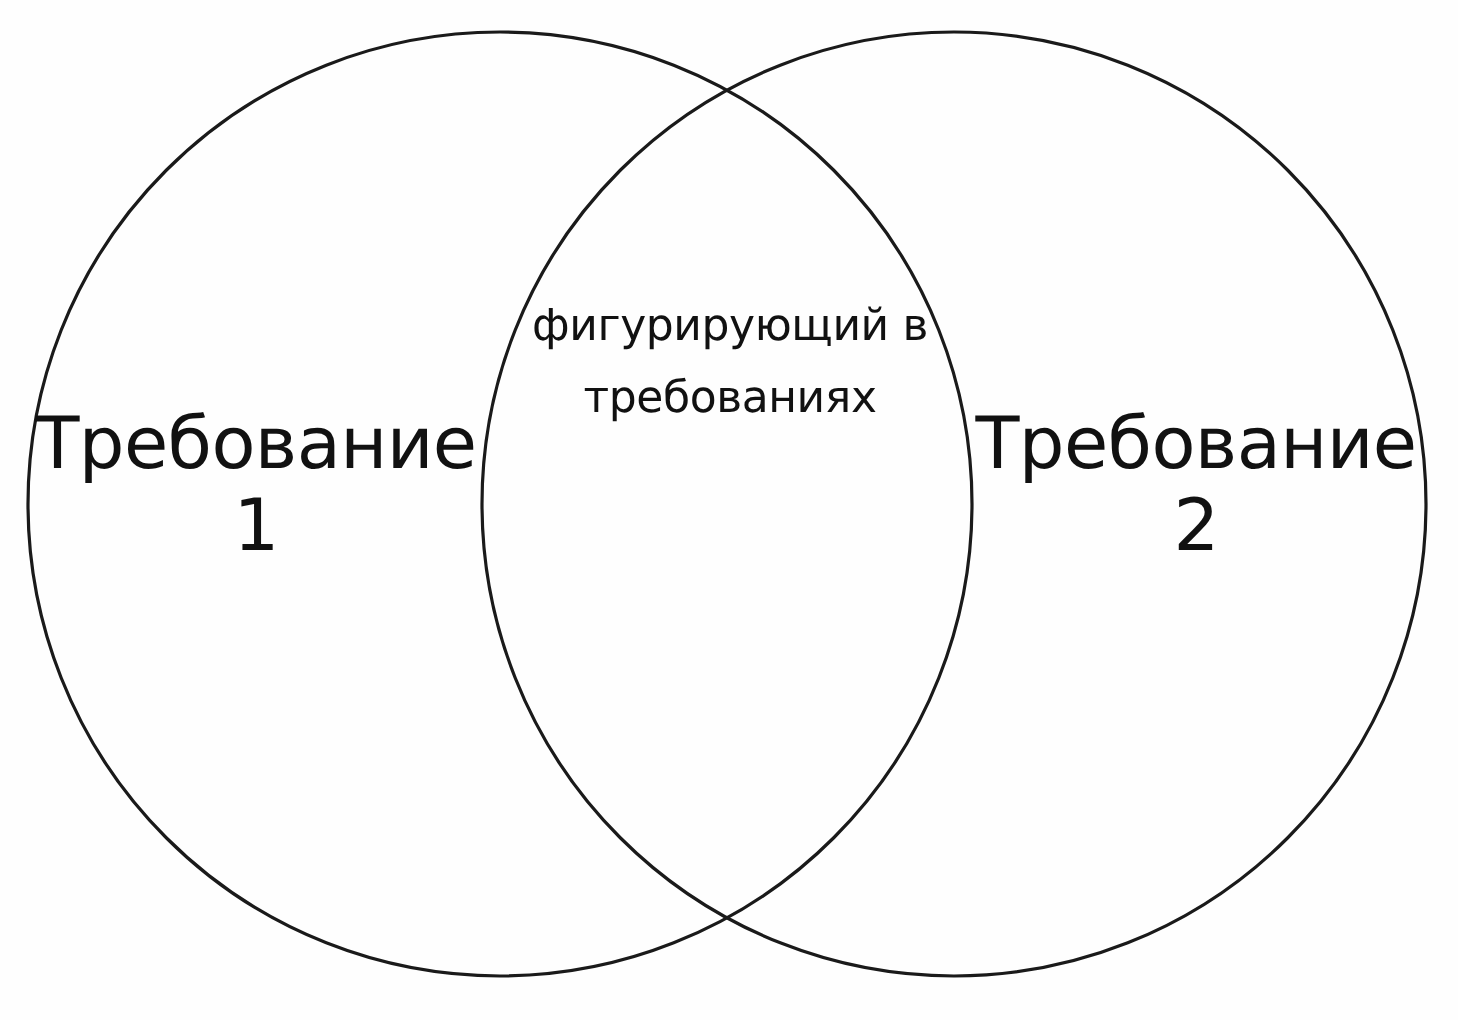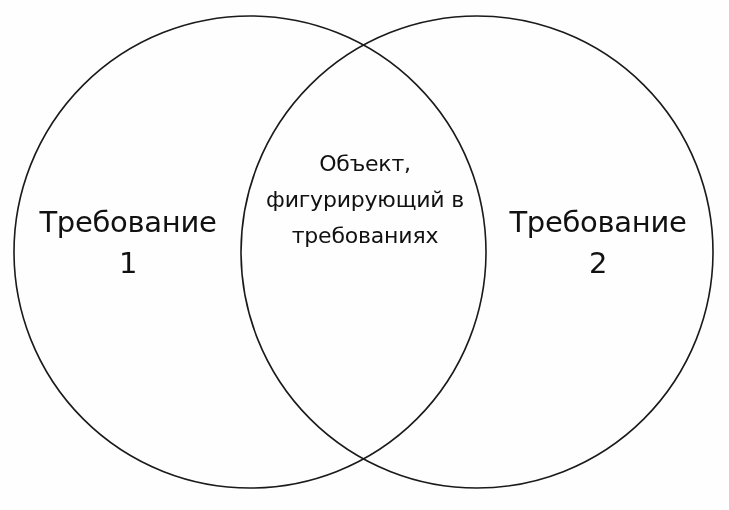--- a/index.html
+++ b/index.html
@@ -1,20 +1,20 @@
 <!DOCTYPE html>
 <html><head>
 <meta charset="utf-8">
 <style>
   html, body { margin: 0; padding: 0; background: #fefefe; }
   body { width: 729px; height: 510px; position: relative; overflow: hidden;
          font-family: "DejaVu Sans", "Liberation Sans", sans-serif; color: #111; }
   svg.venn { position: absolute; left: 0; top: 0; }
   .label { position: absolute; text-align: center; white-space: nowrap; }
-  .big { font-size: 29px; line-height: 41px; letter-spacing: -0.3px; }
+  .big { font-size: 36px; line-height: 41px; letter-spacing: -0.3px; }
   .mid { font-size: 22px; line-height: 36px; letter-spacing: -0.2px; }
 </style>
 </head>
 <body>
 
 <svg class="venn" width="729" height="510" viewBox="0 0 729 510">
   <circle cx="250" cy="252" r="236" fill="none" stroke="#1a1a1a" stroke-width="1.6"></circle>
   <circle cx="477" cy="252" r="236" fill="none" stroke="#1a1a1a" stroke-width="1.6"></circle>
 </svg>
 
@@ -22,16 +22,15 @@
   <div>Требование</div>
   <div>1</div>
 </div>
 
 <div class="label big" style="left:482px; top:202px; width:232px;">
   <div>Требование</div>
   <div>2</div>
 </div>
 
 <div class="label mid" style="left:234px; top:146px; width:262px;">
-  <div>Объект,</div>
   <div>фигурирующий в</div>
   <div>требованиях</div>
 </div>
 
 </body></html>

